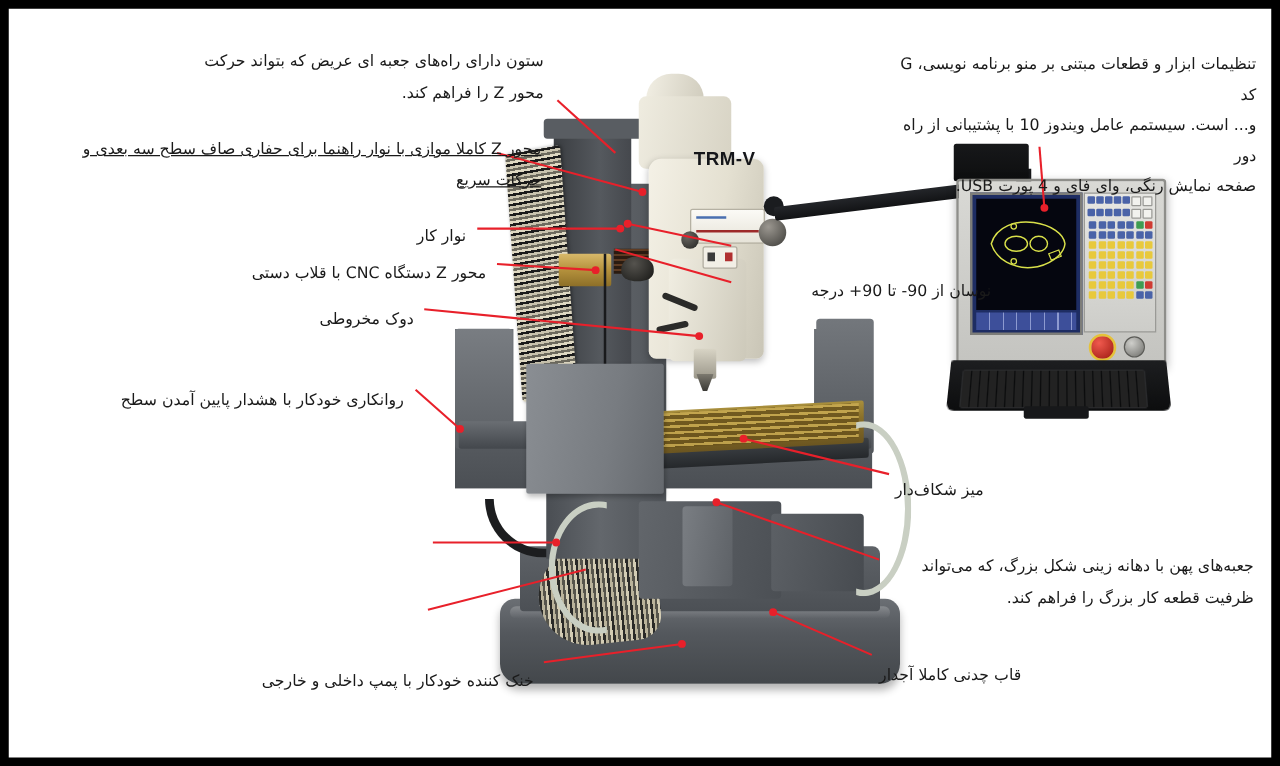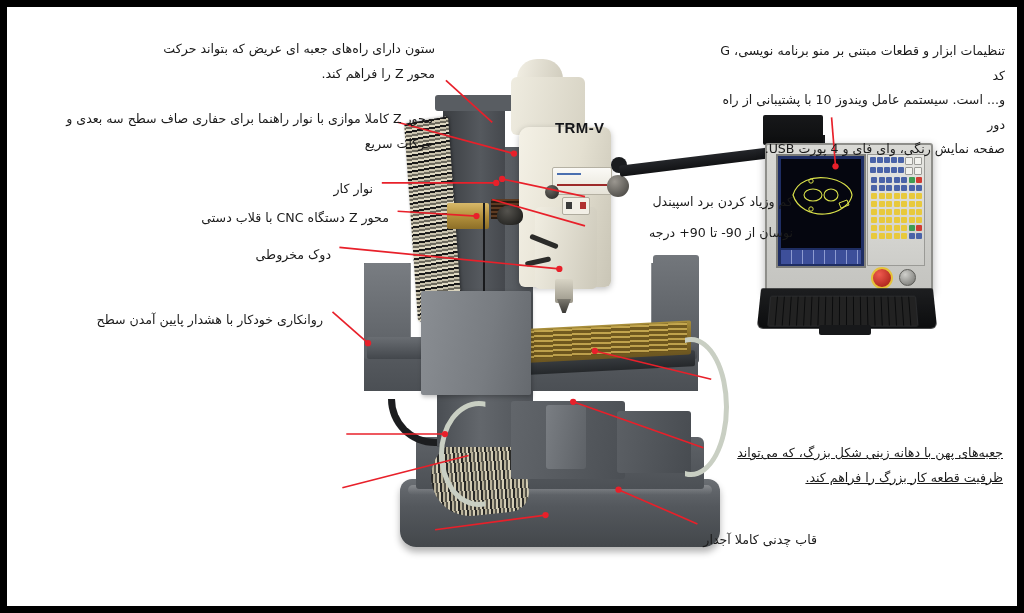--- a/index.html
+++ b/index.html
@@ -570,42 +570,43 @@
       <circle cx="596" cy="352" r="3.2"></circle>
       <line x1="706" y1="451" x2="574" y2="404"></line>
       <circle cx="574" cy="404" r="3.2"></circle>
       <line x1="700" y1="529" x2="620" y2="494"></line>
       <circle cx="620" cy="494" r="3.2"></circle>
     </svg>
 
     <div class="label" style="right:582px;top:30px;width:280px;">ستون دارای راه‌های جعبه ای عریض که بتواند حرکت
 محور Z را فراهم کند.</div>
 
-    <div class="label" style="right:584px;top:100px;width:390px;">محور Z کاملا موازی با نوار راهنما برای حفاری صاف سطح سه بعدی و
+    <div class="label" style="right:584px;top:100px;width:390px;text-decoration:underline;">محور Z کاملا موازی با نوار راهنما برای حفاری صاف سطح سه بعدی و
 حرکات سریع</div>
 
     <div class="label" style="right:628px;top:199px;width:210px;">محور Z دستگاه CNC با قلاب دستی</div>
 
     <div class="label" style="right:644px;top:170px;width:190px;">نوار کار</div>
 
     <div class="label" style="right:694px;top:301px;width:252px;">روانکاری خودکار با هشدار پایین آمدن سطح</div>
 
     <div class="label" style="right:686px;top:236px;width:150px;">دوک مخروطی</div>
 
 
 
+    <div class="label" style="right:590px;top:526px;width:240px;">خنک کننده خودکار با پمپ داخلی و خارجی</div>
 
     <div class="label" style="right:12px;top:32px;width:300px;text-align:right;">تنظیمات ابزار و قطعات مبتنی بر منو برنامه نویسی، G کد
 و... است. سیستمم عامل ویندوز 10 با پشتیبانی از راه دور
 صفحه نمایش رنگی، وای فای و 4 پورت USB.</div>
 
-    <div class="label" style="right:224px;top:183px;width:180px;">کم وزیاد کردن برد اسپیندل</div>
 
     <div class="label" style="right:224px;top:214px;width:180px;">نوسان از 90- تا 90+ درجه</div>
 
-
-    <div class="label" style="right:14px;top:434px;width:300px;text-decoration:underline;">جعبه‌های پهن با دهانه زینی شکل بزرگ، که می‌تواند
+    <div class="label" style="right:230px;top:373px;width:160px;">میز شکاف‌دار</div>
+
+    <div class="label" style="right:14px;top:434px;width:300px;">جعبه‌های پهن با دهانه زینی شکل بزرگ، که می‌تواند
 ظرفیت قطعه کار بزرگ را فراهم کند.</div>
 
     <div class="label" style="right:200px;top:521px;width:180px;">قاب چدنی کاملا آجدار</div>
 
   </div>
 </div>
 
 </body></html>

